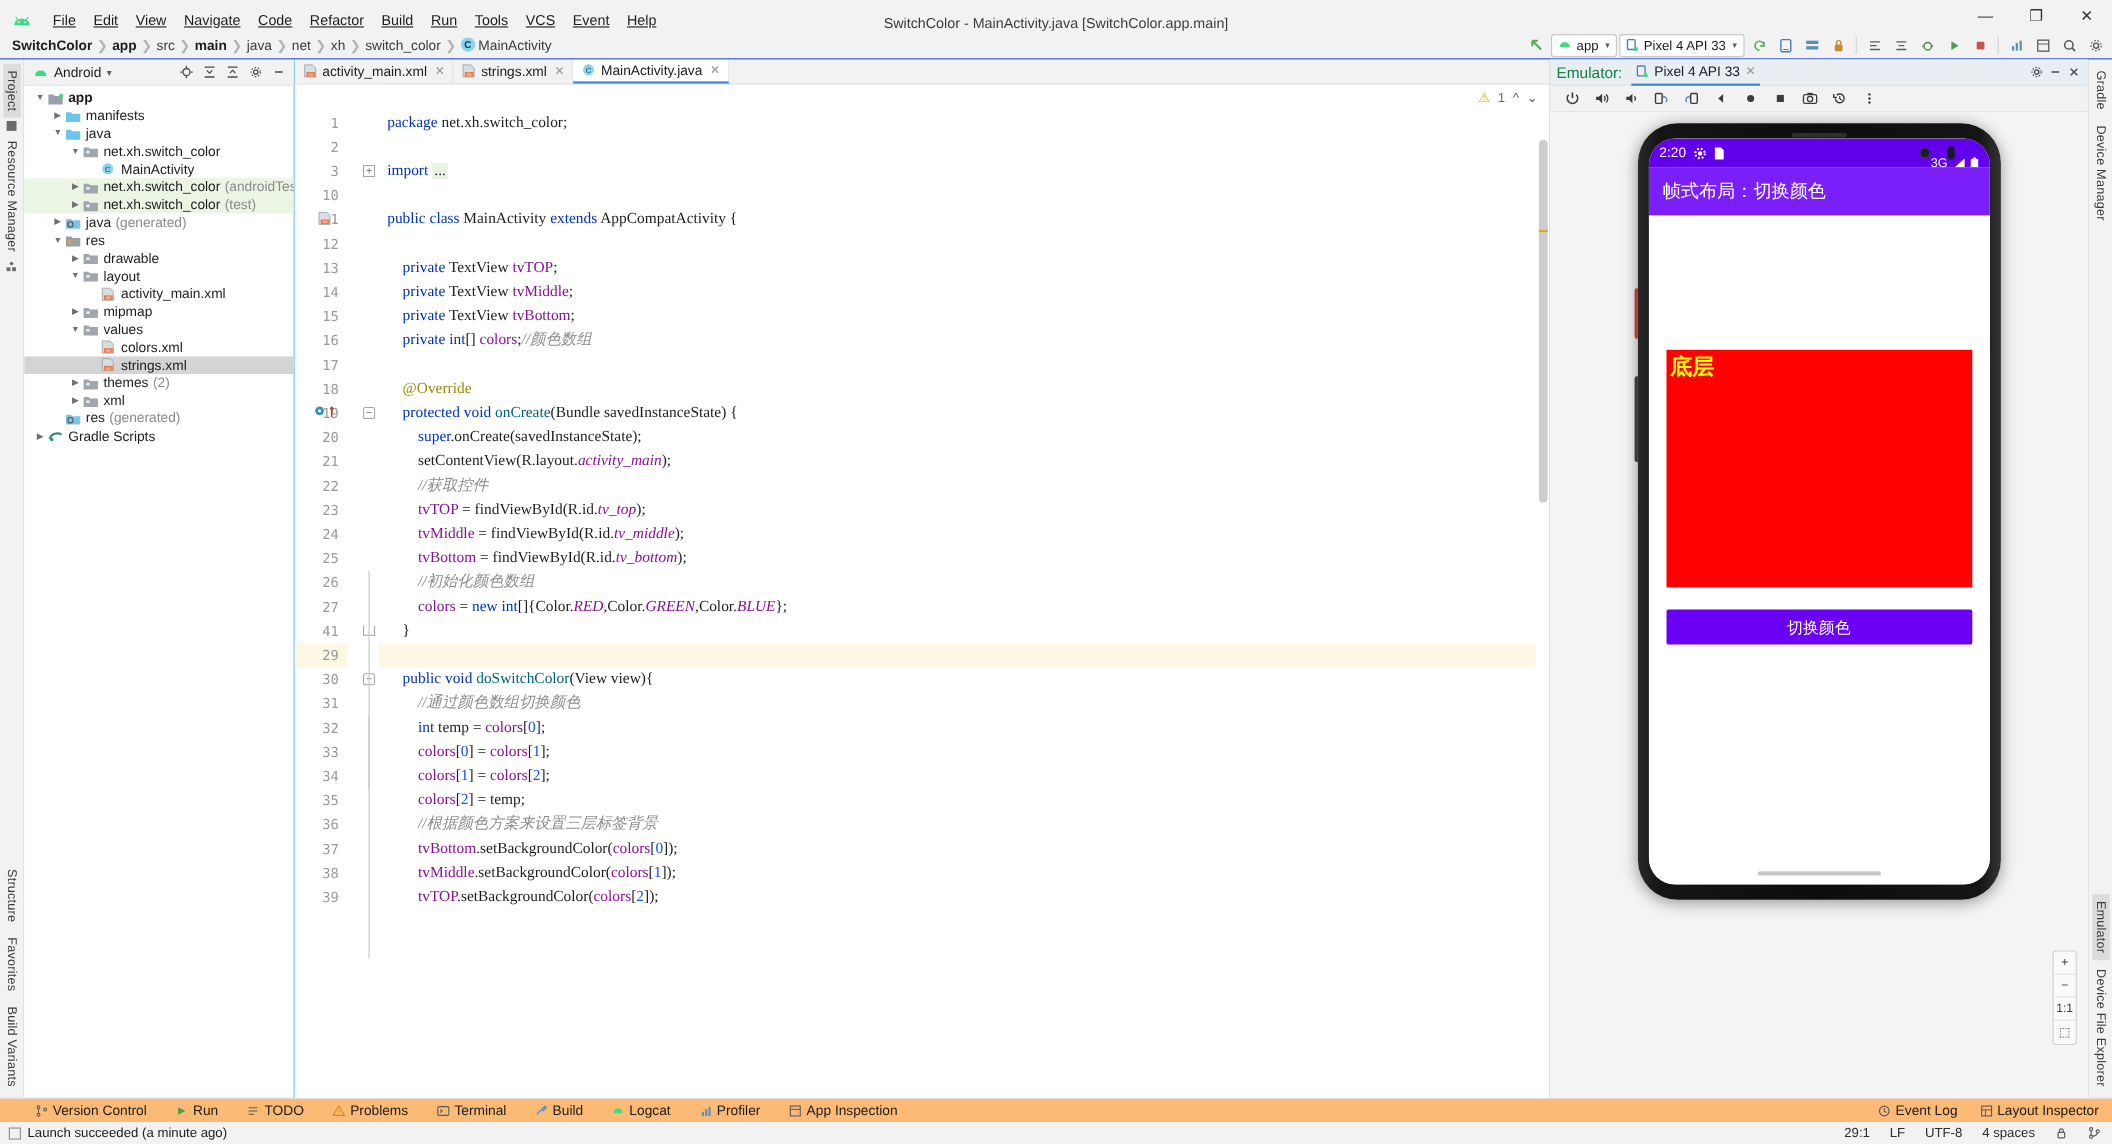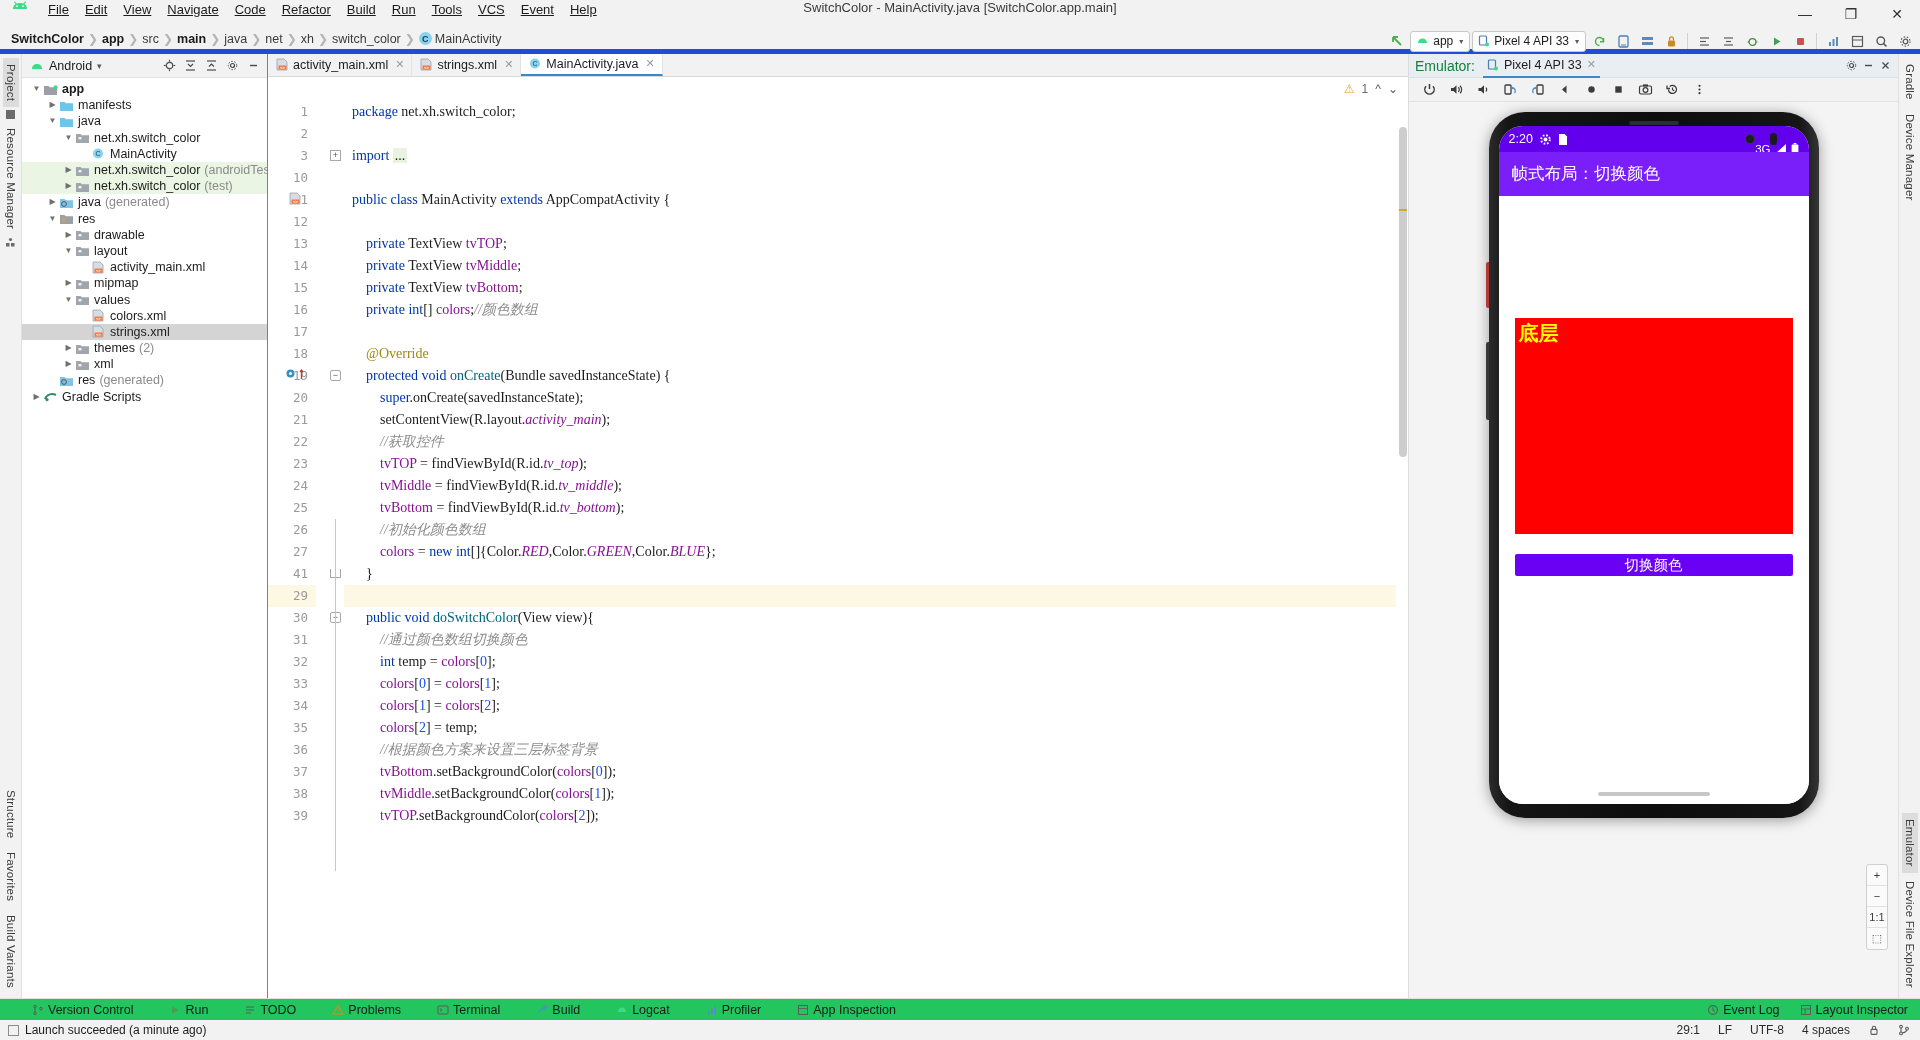--- a/index.html
+++ b/index.html
@@ -6,31 +6,31 @@
   html,body { width:1920px; height:1040px; overflow:hidden; }
   body {
     font-family: "Liberation Sans", sans-serif;
     font-size: 12.5px;
     color:#1c1c1c;
     background:#f2f2f2;
   }
   .app { width:1920px; height:1040px; display:flex; flex-direction:column; background:#f2f2f2; }
 
   
-  .menubar { height:28px; background:#f2f2f2; display:flex; align-items:flex-start; padding-left:10px; position:relative; flex:0 0 28px; }
+  .menubar { height:28px; background:#f2f2f2; display:flex; align-items:flex-end; padding-left:10px; position:relative; flex:0 0 28px; }
   .droid-logo { width:20px; height:14px; position:relative; margin-right:10px; }
   .droid-logo svg { display:block; }
   .menubar .mitem { padding:2px 8px; font-size:13px; color:#1c1c1c; cursor:default; white-space:nowrap; }
   .menubar .mitem u { text-decoration:underline; }
   .win-title { position:absolute; left:0; right:0; text-align:center; font-size:13px; color:#3b3b3b; pointer-events:none; }
   .win-ctrl { position:absolute; right:0; top:0; height:28px; display:flex; align-items:center; }
   .win-ctrl div { width:46px; height:28px; display:flex; align-items:center; justify-content:center; font-size:14px; color:#333; }
 
   
-  .navbar { height:26px; background:#f2f2f2; display:flex; align-items:center; padding-left:8px; position:relative; flex:0 0 26px; border-bottom:5px solid #1d4ed8; }
+  .navbar { height:26px; background:#f2f2f2; display:flex; align-items:center; padding-left:8px; position:relative; flex:0 0 26px; border-bottom:1px solid #1d4ed8; }
   .crumb { font-size:12.5px; color:#3b3b3b; padding:0 3px; white-space:nowrap; }
   .crumb.bold { font-weight:bold; color:#1c1c1c; }
   .crumb-sep { color:#b4b4b4; font-size:12px; padding:0 1px; }
   .crumb-cls { display:inline-flex; align-items:center; gap:3px; }
   .cls-badge { width:13px; height:13px; border-radius:50%; background:#8bd1f0; color:#13414f; font-size:9px; display:flex; align-items:center; justify-content:center; font-weight:bold; }
   .tb-right { position:absolute; right:4px; top:0; height:26px; display:flex; align-items:center; gap:2px; }
   .tb-btn { width:22px; height:22px; display:flex; align-items:center; justify-content:center; border-radius:3px; color:#4a4a4a; }
   .combo { height:21px; border:1px solid #c8c8c8; border-radius:3px; background:#fdfdfd; display:flex; align-items:center; gap:4px; padding:0 6px 0 5px; font-size:12px; color:#1c1c1c; white-space:nowrap; }
   .combo .caret { font-size:8px; color:#5a5a5a; margin-left:2px; }
   .sep-v { width:1px; height:16px; background:#d2d2d2; margin:0 3px; }
@@ -117,29 +117,29 @@
   .statusbar { height:26px; background:#6200ee; display:flex; align-items:center; padding:0 10px; color:#ffffff; font-size:12.5px; gap:6px;}
   .statusbar .right { margin-left:auto; display:flex; align-items:flex-start; gap:4px; font-size:11.5px;margin-top:19px;}
   .appbar { height:44px; background:#7b1ffa; display:flex; align-items:center; padding-left:13px; color:#ffffff; font-size:16.5px;}
   .appcontent { flex:1; background:#ffffff; position:relative; padding:0; }
   .layerbot { position:absolute; left:16px; right:16px; top:122px; height:216px; background:#ff0000; }
   .layermid { position:absolute; left:40px; top:26px; width:158px; height:152px; background:#00ff00; }
   .layertop { position:absolute; left:40px; top:26px; width:78px; height:82px; background:#0000ff; }
   .lbl-bot { position:absolute; left:4px; top:2px; color:#ffff00; font-size:20px; font-weight:bold; }
   .lbl-mid { position:absolute; left:3px; top:1px; color:#ffff00; font-size:17px; font-weight:bold; }
   .lbl-top { position:absolute; left:3px; top:1px; color:#ffffff; font-size:17px; font-weight:bold; }
-  .switchbtn { position:absolute; left:16px; right:16px; top:358px; height:22px; background:#6a00f4; color:#ffffff; display:flex; align-items:center; justify-content:center; font-size:14.5px; border-radius:2px; }
+  .switchbtn { position:absolute; left:16px; right:16px; top:358px; height:32px; background:#6a00f4; color:#ffffff; display:flex; align-items:center; justify-content:center; font-size:14.5px; border-radius:2px; }
   .navpill { position:absolute; bottom:8px; left:50%; transform:translateX(-50%); width:112px; height:4px; border-radius:2px; background:#c7c7c7;}
 
   .zoomctl { position:absolute; right:10px; bottom:48px; width:22px; display:flex; flex-direction:column; border:1px solid #cfcfcf; background:#fafafa; border-radius:3px; overflow:hidden;}
   .zoomctl div { height:21px; display:flex; align-items:center; justify-content:center; font-size:11px; color:#3c3c3c; border-bottom:1px solid #e2e2e2;}
   .zoomctl div:last-child { border-bottom:none;}
 
   
-  .bottombar { height:22px; background:#22c55e; border-top:1px solid #e0e0e0; display:flex; align-items:center; padding-left:22px; gap:16px; flex:0 0 22px;}
+  .bottombar { height:22px; background:#fdba74; border-top:1px solid #e0e0e0; display:flex; align-items:center; padding-left:22px; gap:6px; flex:0 0 22px;}
   .bitem { display:flex; align-items:center; gap:4px; font-size:12.5px; color:#1c1c1c; padding:0 10px; height:22px; white-space:nowrap;}
   .bitem .bi { font-size:11px; }
   .bright { margin-left:auto; display:flex; align-items:center; gap:0; padding-right:2px;}
 
   .statusline { height:20px; background:#f2f2f2; display:flex; align-items:center; padding-left:8px; font-size:12px; color:#1c1c1c; gap:6px; flex:0 0 20px;}
   .statusline .sright { margin-left:auto; display:flex; align-items:center; gap:18px; padding-right:10px; color:#2b2b2b;}
   .sq { width:11px; height:11px; border:1px solid #8b8b8b; display:inline-block;}
 
   svg { display:block; }
 </style>

